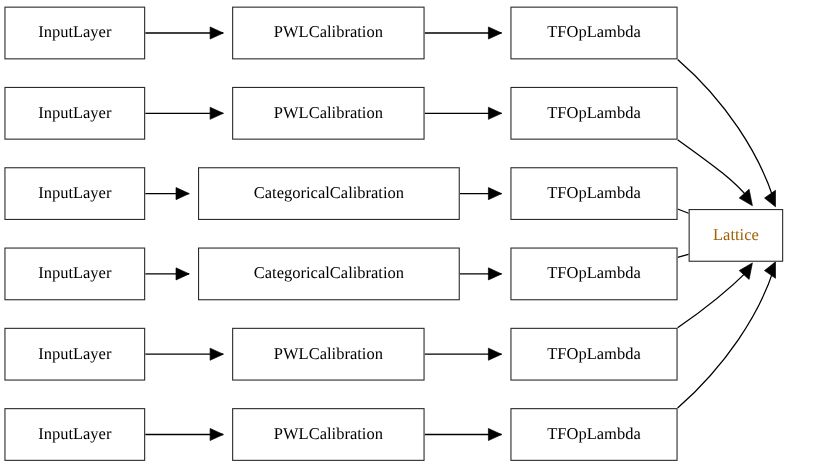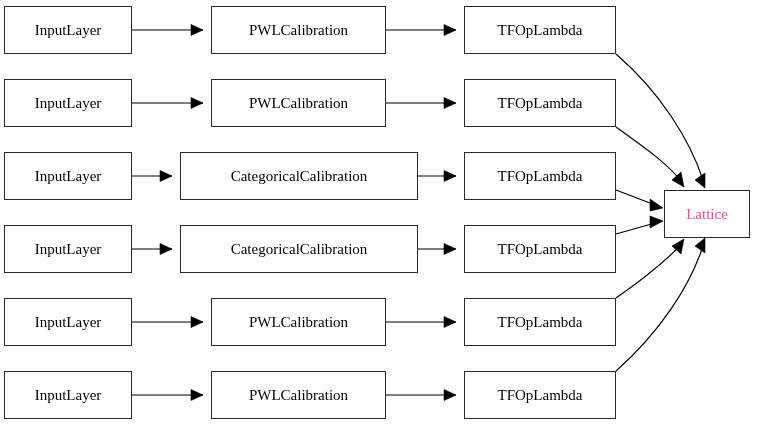--- a/index.html
+++ b/index.html
@@ -135,18 +135,18 @@
       </div>
       <div class="node" style="left: 464px; top: 225px; width: 152px; height: 48px; border-color: rgb(43, 43, 43); background: rgb(255, 255, 255); color: rgb(0, 0, 0);">
         <span class="node-label">TFOpLambda</span>
       </div>
       <div class="node" style="left: 464px; top: 298px; width: 152px; height: 48px; border-color: rgb(43, 43, 43); background: rgb(255, 255, 255); color: rgb(0, 0, 0);">
         <span class="node-label">TFOpLambda</span>
       </div>
       <div class="node" style="left: 464px; top: 371px; width: 152px; height: 48px; border-color: rgb(43, 43, 43); background: rgb(255, 255, 255); color: rgb(0, 0, 0);">
         <span class="node-label">TFOpLambda</span>
       </div>
-      <div class="node" style="left: 664px; top: 190px; width: 86px; height: 48px; border-color: rgb(43, 43, 43); background: rgb(255, 255, 255); color: #ec4899;">
+      <div class="node" style="left: 626px; top: 190px; width: 86px; height: 48px; border-color: rgb(43, 43, 43); background: rgb(255, 255, 255); color: #a16207;">
         <span class="node-label">Lattice</span>
       </div>
     </div>
 
 </div>
 
 </body></html>

